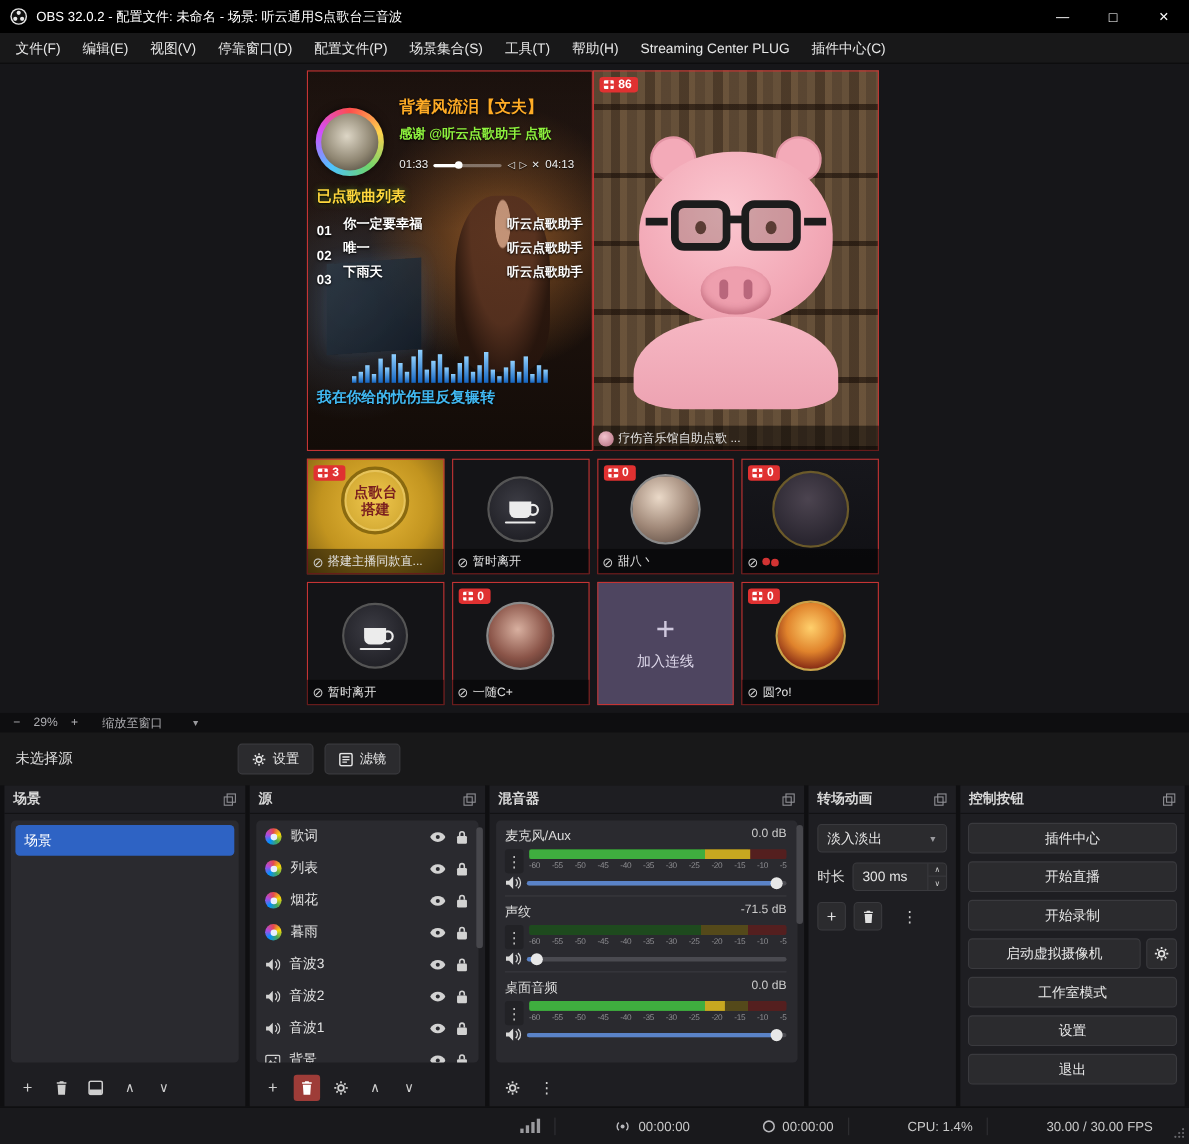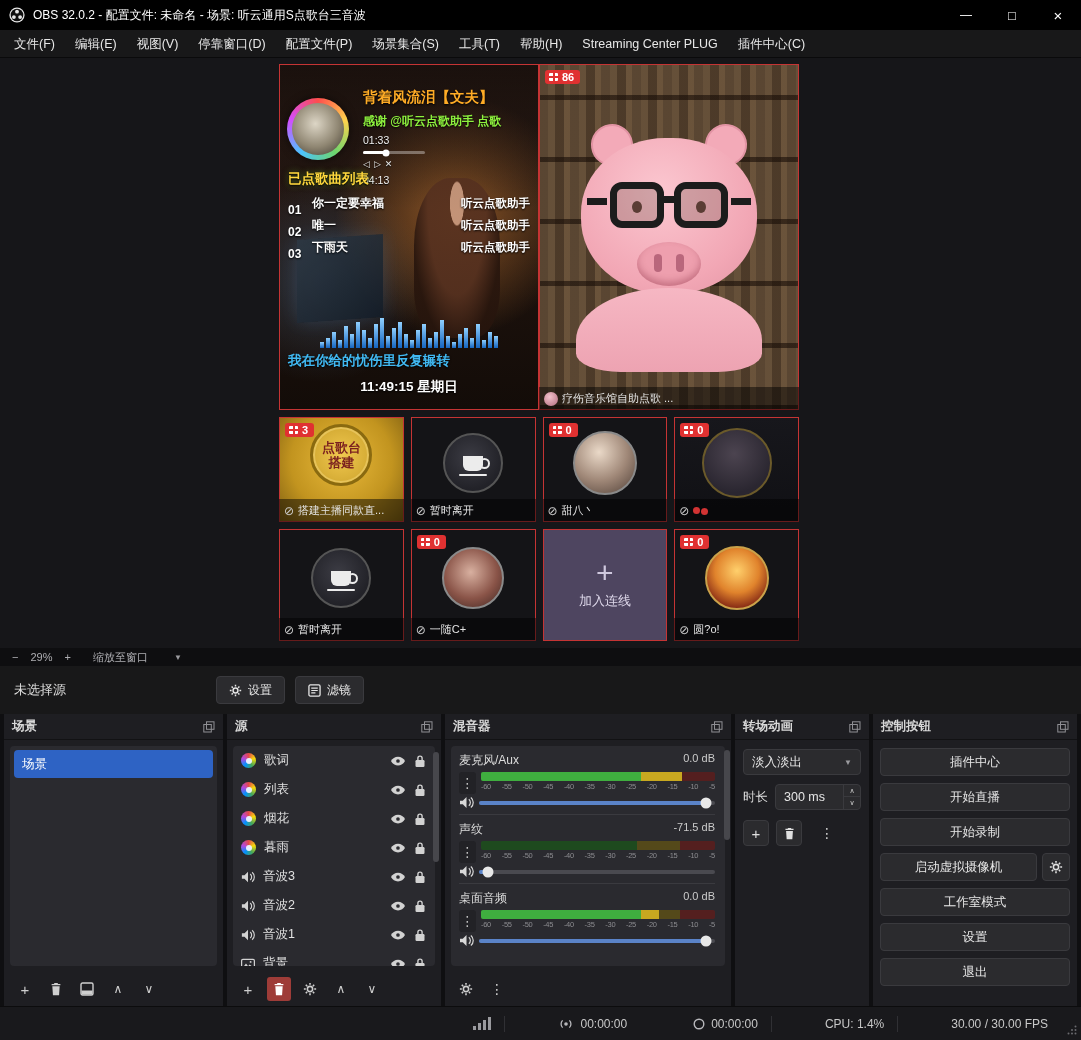--- a/index.html
+++ b/index.html
@@ -32,21 +32,21 @@
     radial-gradient(circle at 68% 44%, rgba(228,138,56,.55), rgba(0,0,0,0) 46%),
     radial-gradient(circle at 16% 62%, rgba(88,128,168,.33), rgba(0,0,0,0) 34%),
     linear-gradient(180deg, #30201a, #1d120d 55%, #130c08); }
   .k-monitor { position:absolute; left:7%; top:50%; width:33%; height:24%; background:linear-gradient(135deg,#2e3a46,#141e2a); box-shadow:0 0 18px rgba(90,150,210,.22); transform:skewY(-4deg); opacity:.85; }
   .k-figure { position:absolute; right:15%; top:33%; width:86px; height:160px; border-radius:42% 42% 30% 30%; background:radial-gradient(ellipse at 50% 16%, #c99a80 11%, #55301f 12% 48%, #27150d 75%); opacity:.9; }
   .disc { position:absolute; left:8px; top:34px; width:62px; height:62px; border-radius:50%; padding:5px;
     background:conic-gradient(#ff4d4d,#ffd24d,#6dd56d,#4dc3ff,#d24dff,#ff4d4d); box-shadow:0 0 8px rgba(0,0,0,.6); }
   .disc-in { width:100%; height:100%; border-radius:50%; background:radial-gradient(circle at 45% 40%, #ddd6c6, #8f8672 55%, #3a352c); }
   .song-title { position:absolute; left:84px; top:24px; right:2px; font-size:14.5px; font-weight:bold; color:#ffac26; text-shadow:0 1px 2px #000; }
   .thanks { position:absolute; left:84px; top:49px; font-size:12px; font-weight:bold; color:#8ef23e; text-shadow:0 1px 2px #000; }
-  .progress-row { position:absolute; left:84px; top:70px; right:2px; display:flex; gap:5px; font-size:10.5px; color:#f0f0f0; text-shadow:0 1px 1px #000;flex-direction:column; }
+  .progress-row { position:absolute; left:84px; top:80px; right:2px; display:flex; align-items:center; gap:5px; font-size:10.5px; color:#f0f0f0; text-shadow:0 1px 1px #000; }
   .pbar { position:relative; width:62px; height:3px; background:rgba(255,255,255,.35); border-radius:2px; }
   .pfill { position:absolute; left:0; top:0; bottom:0; background:#fff; border-radius:2px; }
   .pknob { position:absolute; top:50%; width:7px; height:7px; background:#fff; border-radius:50%; transform:translate(-50%,-50%); }
   .picons { display:flex; gap:4px; font-size:9px; color:#e8e8e8; }
   .pl-title { position:absolute; left:9px; top:106px; font-size:13.5px; font-weight:bold; color:#ffd83d; text-shadow:0 1px 2px #000, 0 0 6px rgba(120,220,50,.5); }
   .pl-rows { position:absolute; left:0; right:0; top:128px; }
   .pl-row { display:flex; align-items:center; height:22px; padding:0 9px; font-size:12px; font-weight:bold; color:#fff; text-shadow:0 1px 2px #000; }
   .pl-num { width:24px;margin-top:13px; }
   .pl-name { flex:1; }
   .pl-by { font-size:11.5px; }
@@ -304,21 +304,20 @@
               <i style="height: 6px;"></i>
               <i style="height: 14px;"></i>
               <i style="height: 20px;"></i>
               <i style="height: 10px;"></i>
               <i style="height: 24px;"></i>
               <i style="height: 8px;"></i>
               <i style="height: 16px;"></i>
               <i style="height: 12px;"></i>
             </div>
           <div class="lyric">我在你给的忧伤里反复辗转</div>
-          <div class="clock">11:49:15 星期日</div>
         </div>
 
         <div class="pane pigpane">
           <div class="badge">
             <span class="gift"></span>
             <span>86</span>
           </div>
           <div class="pig">
             <span class="pig-ear l"></span>
               <span class="pig-ear r"></span>

